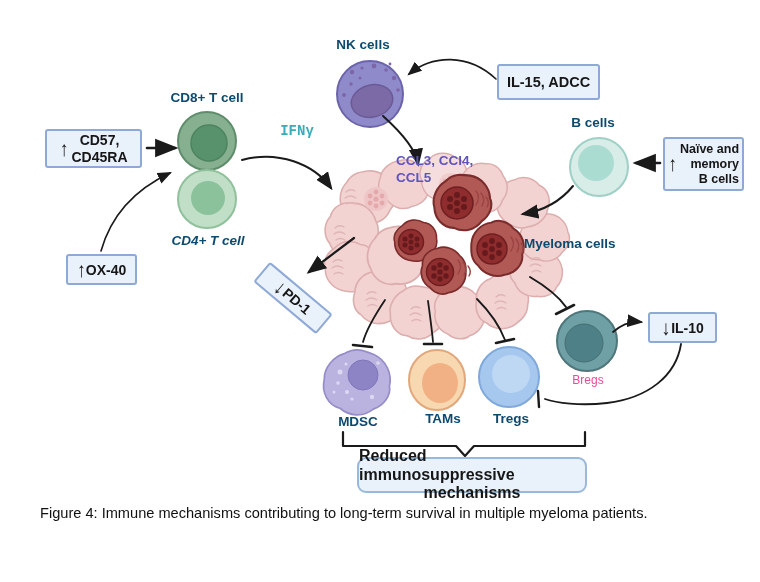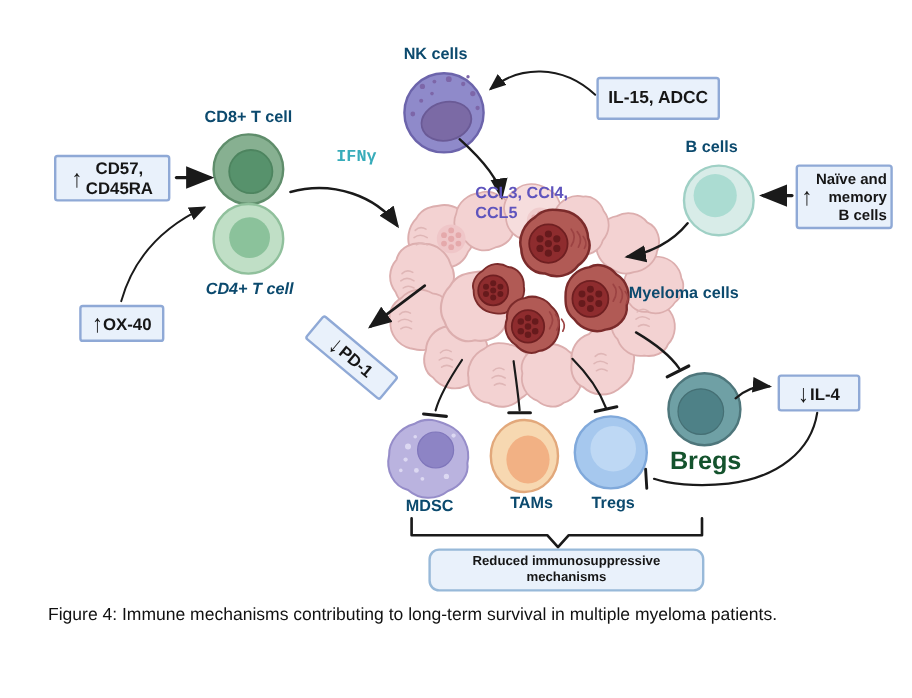--- a/index.html
+++ b/index.html
@@ -2,26 +2,26 @@
 <html><head>
 <meta charset="utf-8">
 <style>
   html,body{margin:0;padding:0;background:#fff;}
   .stage{position:relative;width:760px;height:582px;background:#ffffff;overflow:hidden;
          font-family:"Liberation Sans", sans-serif;}
   .stage svg{position:absolute;left:0;top:0;}
   .lbl{position:absolute;font-weight:bold;font-size:13.5px;color:#0c4a6e;
        white-space:nowrap;transform:translateX(-50%);}
   .lbl.leftalign{transform:none;}
-  .lbl.light{font-weight:700;font-size:21px;color:#14532d;}
+  .lbl.light{font-weight:400;font-size:12px;color:#ec4899;}
   .lbl.teal{color:#38acba;font-size:14px;}
   .lbl.purple{color:#5f54bd;line-height:1.25;}
   .bx{position:absolute;background:#e9f1fb;border:2px solid #8fa9d6;border-radius:3px;
       display:flex;align-items:center;justify-content:center;gap:3px;
-      font-weight:bold;font-size:11px;color:#161616;box-sizing:border-box;}
+      font-weight:bold;font-size:16px;color:#161616;box-sizing:border-box;}
   .bx .arr{font-weight:400;font-size:18px;line-height:1;transform:scaleY(1.15);}
   .bx .col{display:flex;flex-direction:column;align-items:center;line-height:1.15;}
   .bx.naive{font-size:12.5px;}
   .bx.naive .col{align-items:flex-end;line-height:1.2;}
   .bx.pd1{transform:rotate(40deg);font-size:14px;}
   .bx.il15{font-size:14.5px;}
   .bx.reduced{border-radius:9px;border-color:#98b9d9;line-height:1.2;}
   .caption{position:absolute;left:40px;top:504px;width:702px;font-size:14.6px;
            font-weight:normal;color:#111;line-height:1.32;}
 </style>
@@ -284,21 +284,21 @@
   </span>
 </div>
 
 <div class="bx pd1" style="left:252px;top:285px;width:82px;height:26px;gap:1px;">
   <span class="arr">↓</span>
   <span>PD-1</span>
 </div>
 
 <div class="bx" style="left:648px;top:312px;width:69px;height:31px;font-size:14px;gap:1px;">
   <span class="arr">↓</span>
-  <span>IL-4</span>
+  <span>IL-10</span>
 </div>
 
 <div class="bx reduced" style="left:357px;top:457px;width:230px;height:36px;">
   <span class="col">
     <span>Reduced immunosuppressive</span>
     <span>mechanisms</span>
   </span>
 </div>
 
 <div class="caption">Figure 4: Immune mechanisms contributing to long-term survival in multiple myeloma patients.</div>

